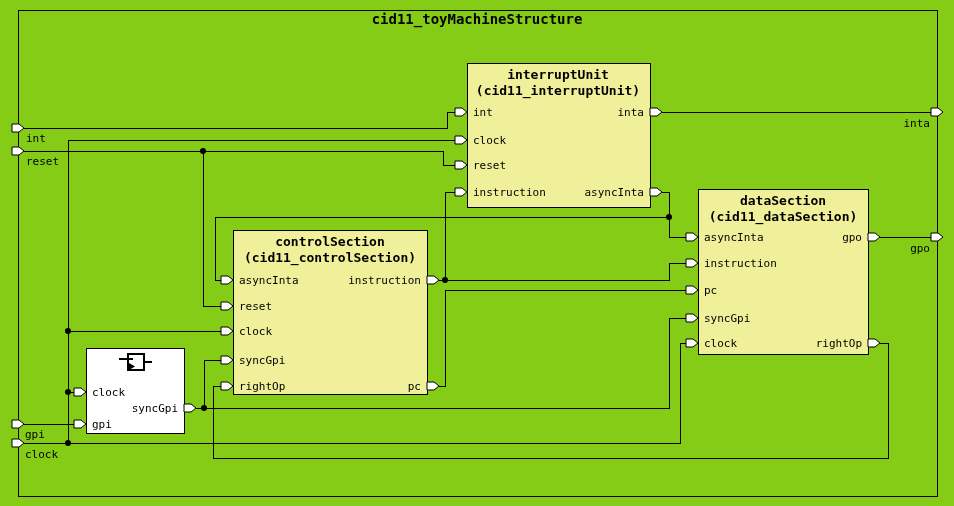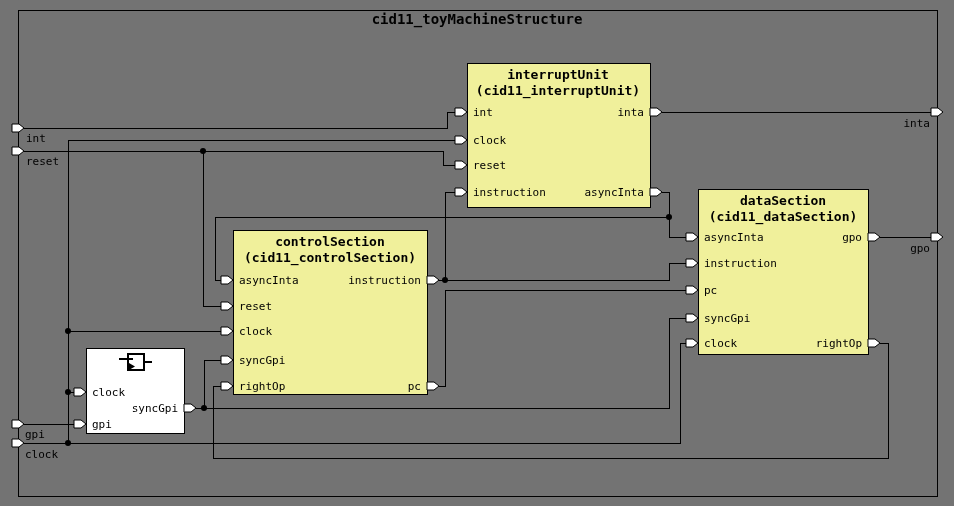--- a/index.html
+++ b/index.html
@@ -1,16 +1,16 @@
 <!DOCTYPE html>
 <html><head>
 <meta charset="utf-8">
 <style>
   html,body{margin:0;padding:0;background:#ffffff;}
-  .stage{position:relative;width:954px;height:506px;background:#737373;overflow:hidden;
+  .stage{position:relative;width:954px;height:506px;background:#84cc16;overflow:hidden;
          font-family:"DejaVu Sans Mono","Liberation Mono",monospace;}
   svg{display:block;}
   text{fill:#000000;font-family:"DejaVu Sans Mono","Liberation Mono",monospace;}
   .blk-title{font-size:13px;font-weight:bold;text-anchor:middle;}
   .diag-title{font-size:14px;font-weight:bold;text-anchor:middle;}
   .port-label{font-size:11px;}
   .port-label-r{font-size:11px;text-anchor:end;}
   .ext-label{font-size:11px;}
   .ext-label-r{font-size:11px;text-anchor:end;}
   .wire{stroke:#000000;stroke-width:1;fill:none;shape-rendering:crispEdges;}

